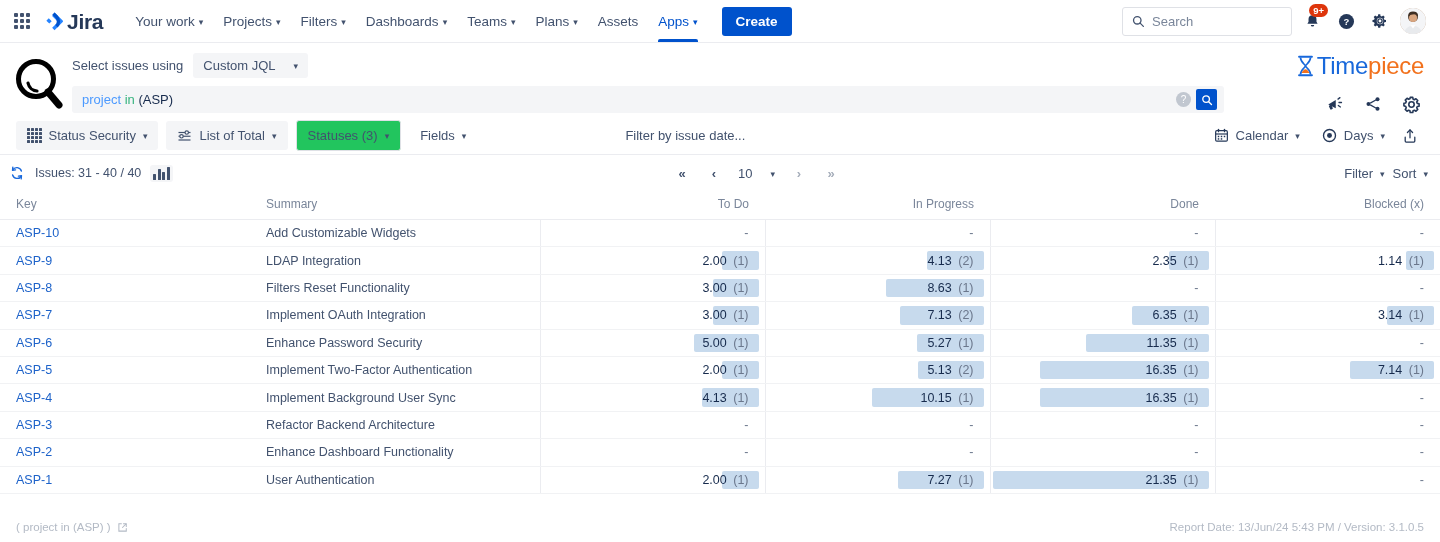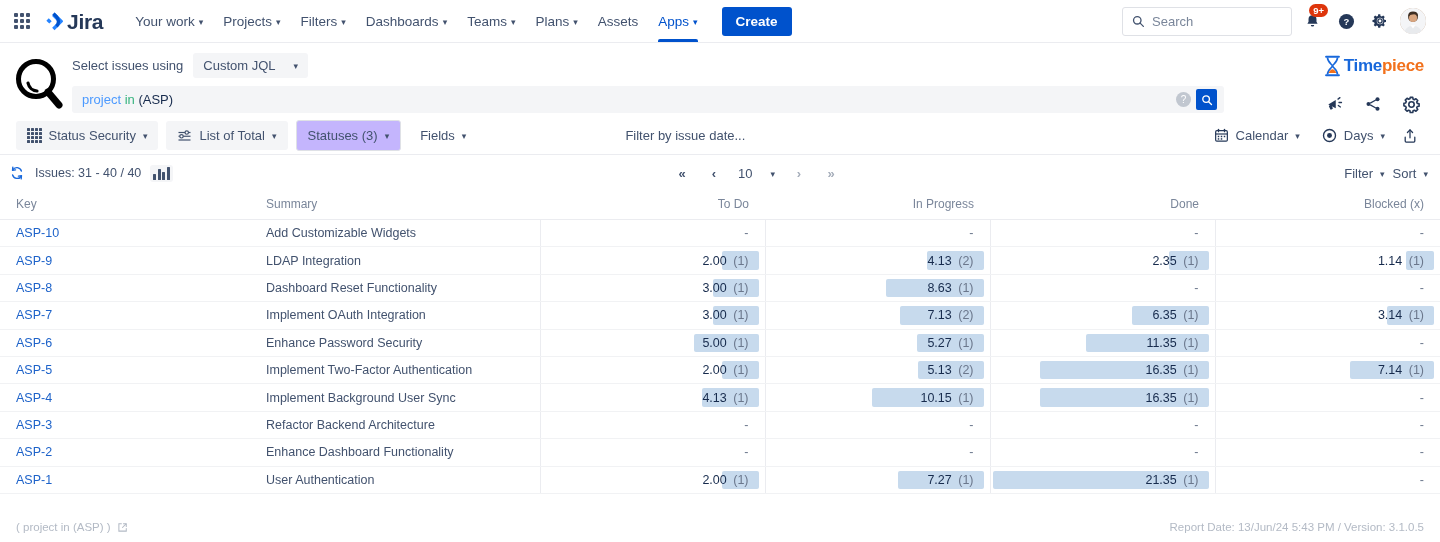--- a/index.html
+++ b/index.html
@@ -116,39 +116,39 @@
   }
   .jql-go {
     width: 21px; height: 21px; background: #0052CC; border-radius: 2px;
     display: flex; align-items: center; justify-content: center; cursor: pointer;
   }
   .tp-brandcol {
     width: 200px; flex: none; display: flex; flex-direction: column;
     align-items: flex-end; padding-left: 14px;
   }
   .tp-logo { display: flex; align-items: center; gap: 2px; height: 26px; }
-  .tp-logo-text { font-size: 17px; font-weight: 700; letter-spacing: -0.3px; }
+  .tp-logo-text { font-size: 24px; font-weight: 400; letter-spacing: -0.3px; }
   .tp-time { color: #1868DB; }
   .tp-piece { color: #F2711C; }
   .tp-actions { display: flex; align-items: center; gap: 16px; margin-top: 14px; padding-right: 2px; }
   .tp-actions .icon-btn { width: 22px; height: 22px; color: #253858; }
 
   
   .toolbar {
     display: flex; align-items: center; gap: 8px;
     padding: 0 16px; height: 38px;
     border-bottom: 1px solid #EBECF0;
   }
   .tb-btn {
     display: flex; align-items: center; gap: 7px;
     background: #F4F5F7; border: none; border-radius: 3px;
     padding: 7px 11px; font-size: 13px; color: #42526E;
     cursor: pointer; font-family: inherit; white-space: nowrap;
   }
-  .tb-btn.outline { background: #c4b5fd; border: 1px solid #DFE1E6; }
+  .tb-btn.outline { background: #22c55e; border: 1px solid #DFE1E6; }
   .tb-btn.plain { background: transparent; }
   .tb-date {
     font-size: 13px; color: #42526E; cursor: text;
     margin-left: 140px; white-space: nowrap;
   }
   .tb-right { margin-left: auto; display: flex; align-items: center; }
 
   .grid3 {
     display: grid; grid-template-columns: repeat(4, 2.5px);
     grid-template-rows: repeat(4, 2.5px); gap: 1.5px;
@@ -599,21 +599,21 @@
         </td>
         <td class="num">
           <div class="cellwrap">
             <div class="bar" style="width: 12.6988%; background: rgb(199, 218, 237);"></div>
             <span class="cellval">1.14 <span class="cnt">(1)</span></span>
           </div>
         </td>
       </tr>
       <tr>
         <td class="key"><a>ASP-8</a></td>
-        <td class="sum">Dashboard Reset Functionality</td>
+        <td class="sum">Filters Reset Functionality</td>
         <td class="num">
           <div class="cellwrap">
             <div class="bar" style="width: 20.3653%; background: rgb(199, 218, 237);"></div>
             <span class="cellval">3.00 <span class="cnt">(1)</span></span>
           </div>
         </td>
         <td class="num">
           <div class="cellwrap">
             <div class="bar" style="width: 43.571%; background: rgb(199, 218, 237);"></div>
             <span class="cellval">8.63 <span class="cnt">(1)</span></span>

